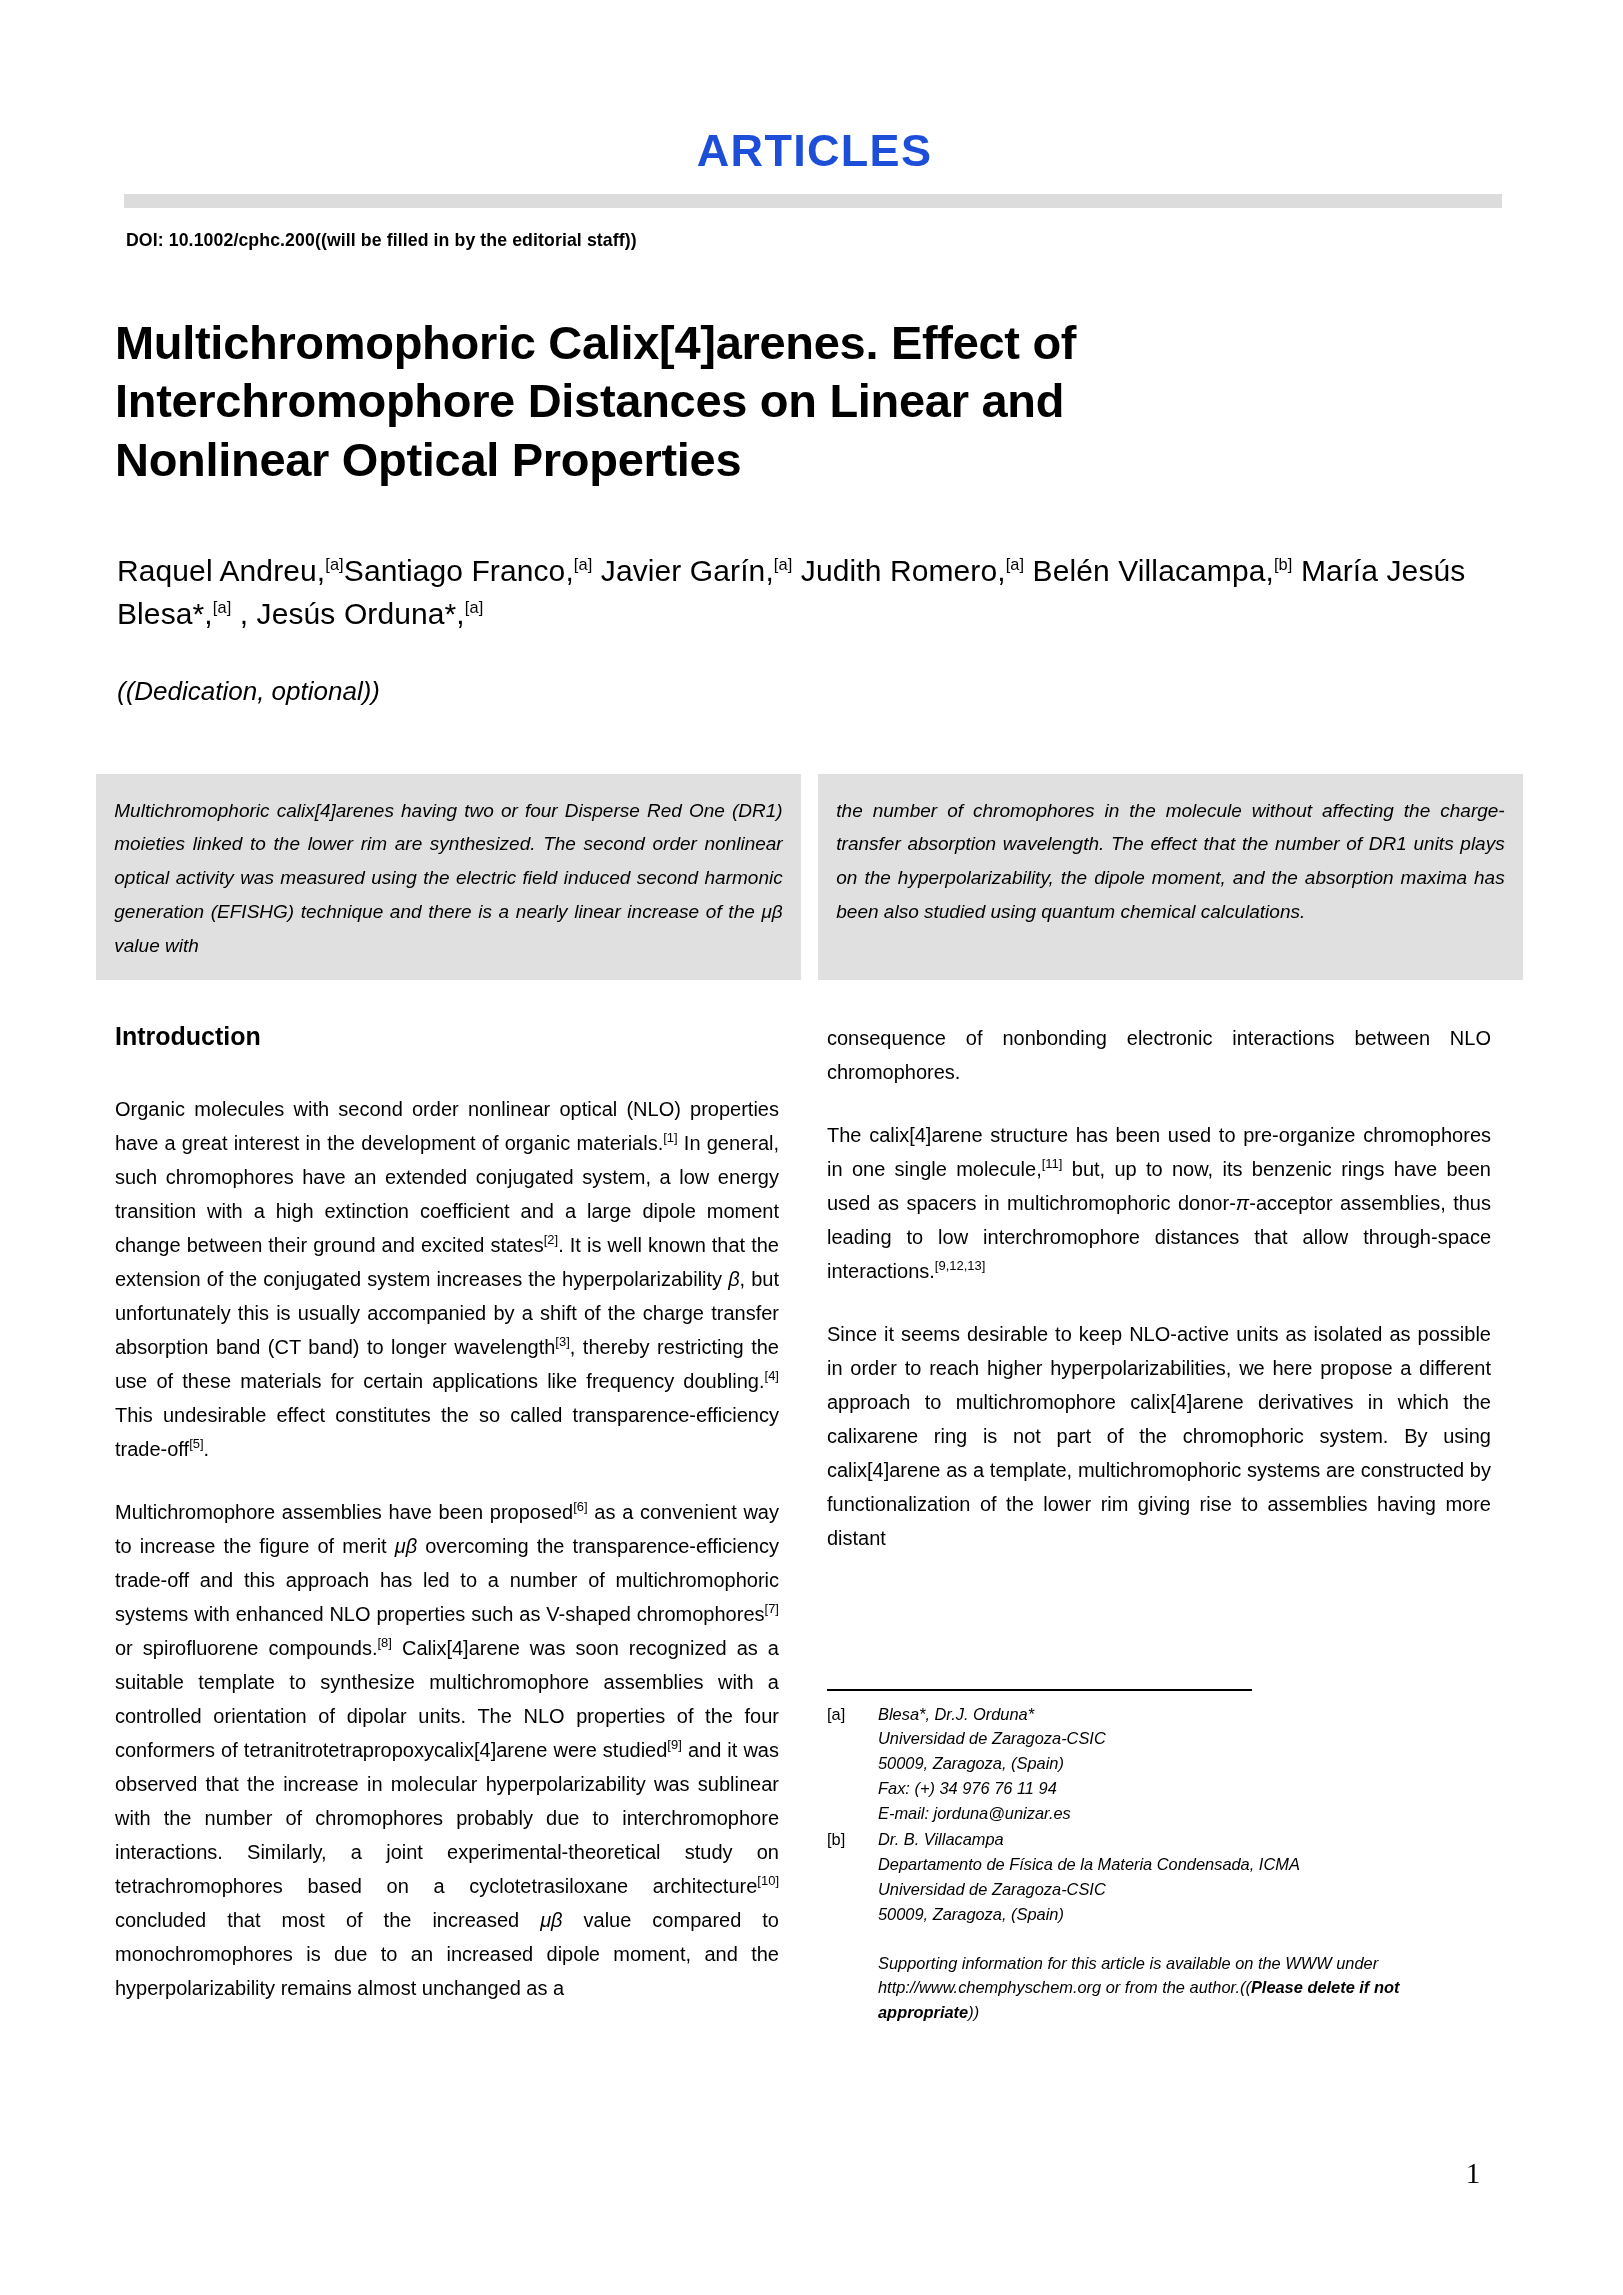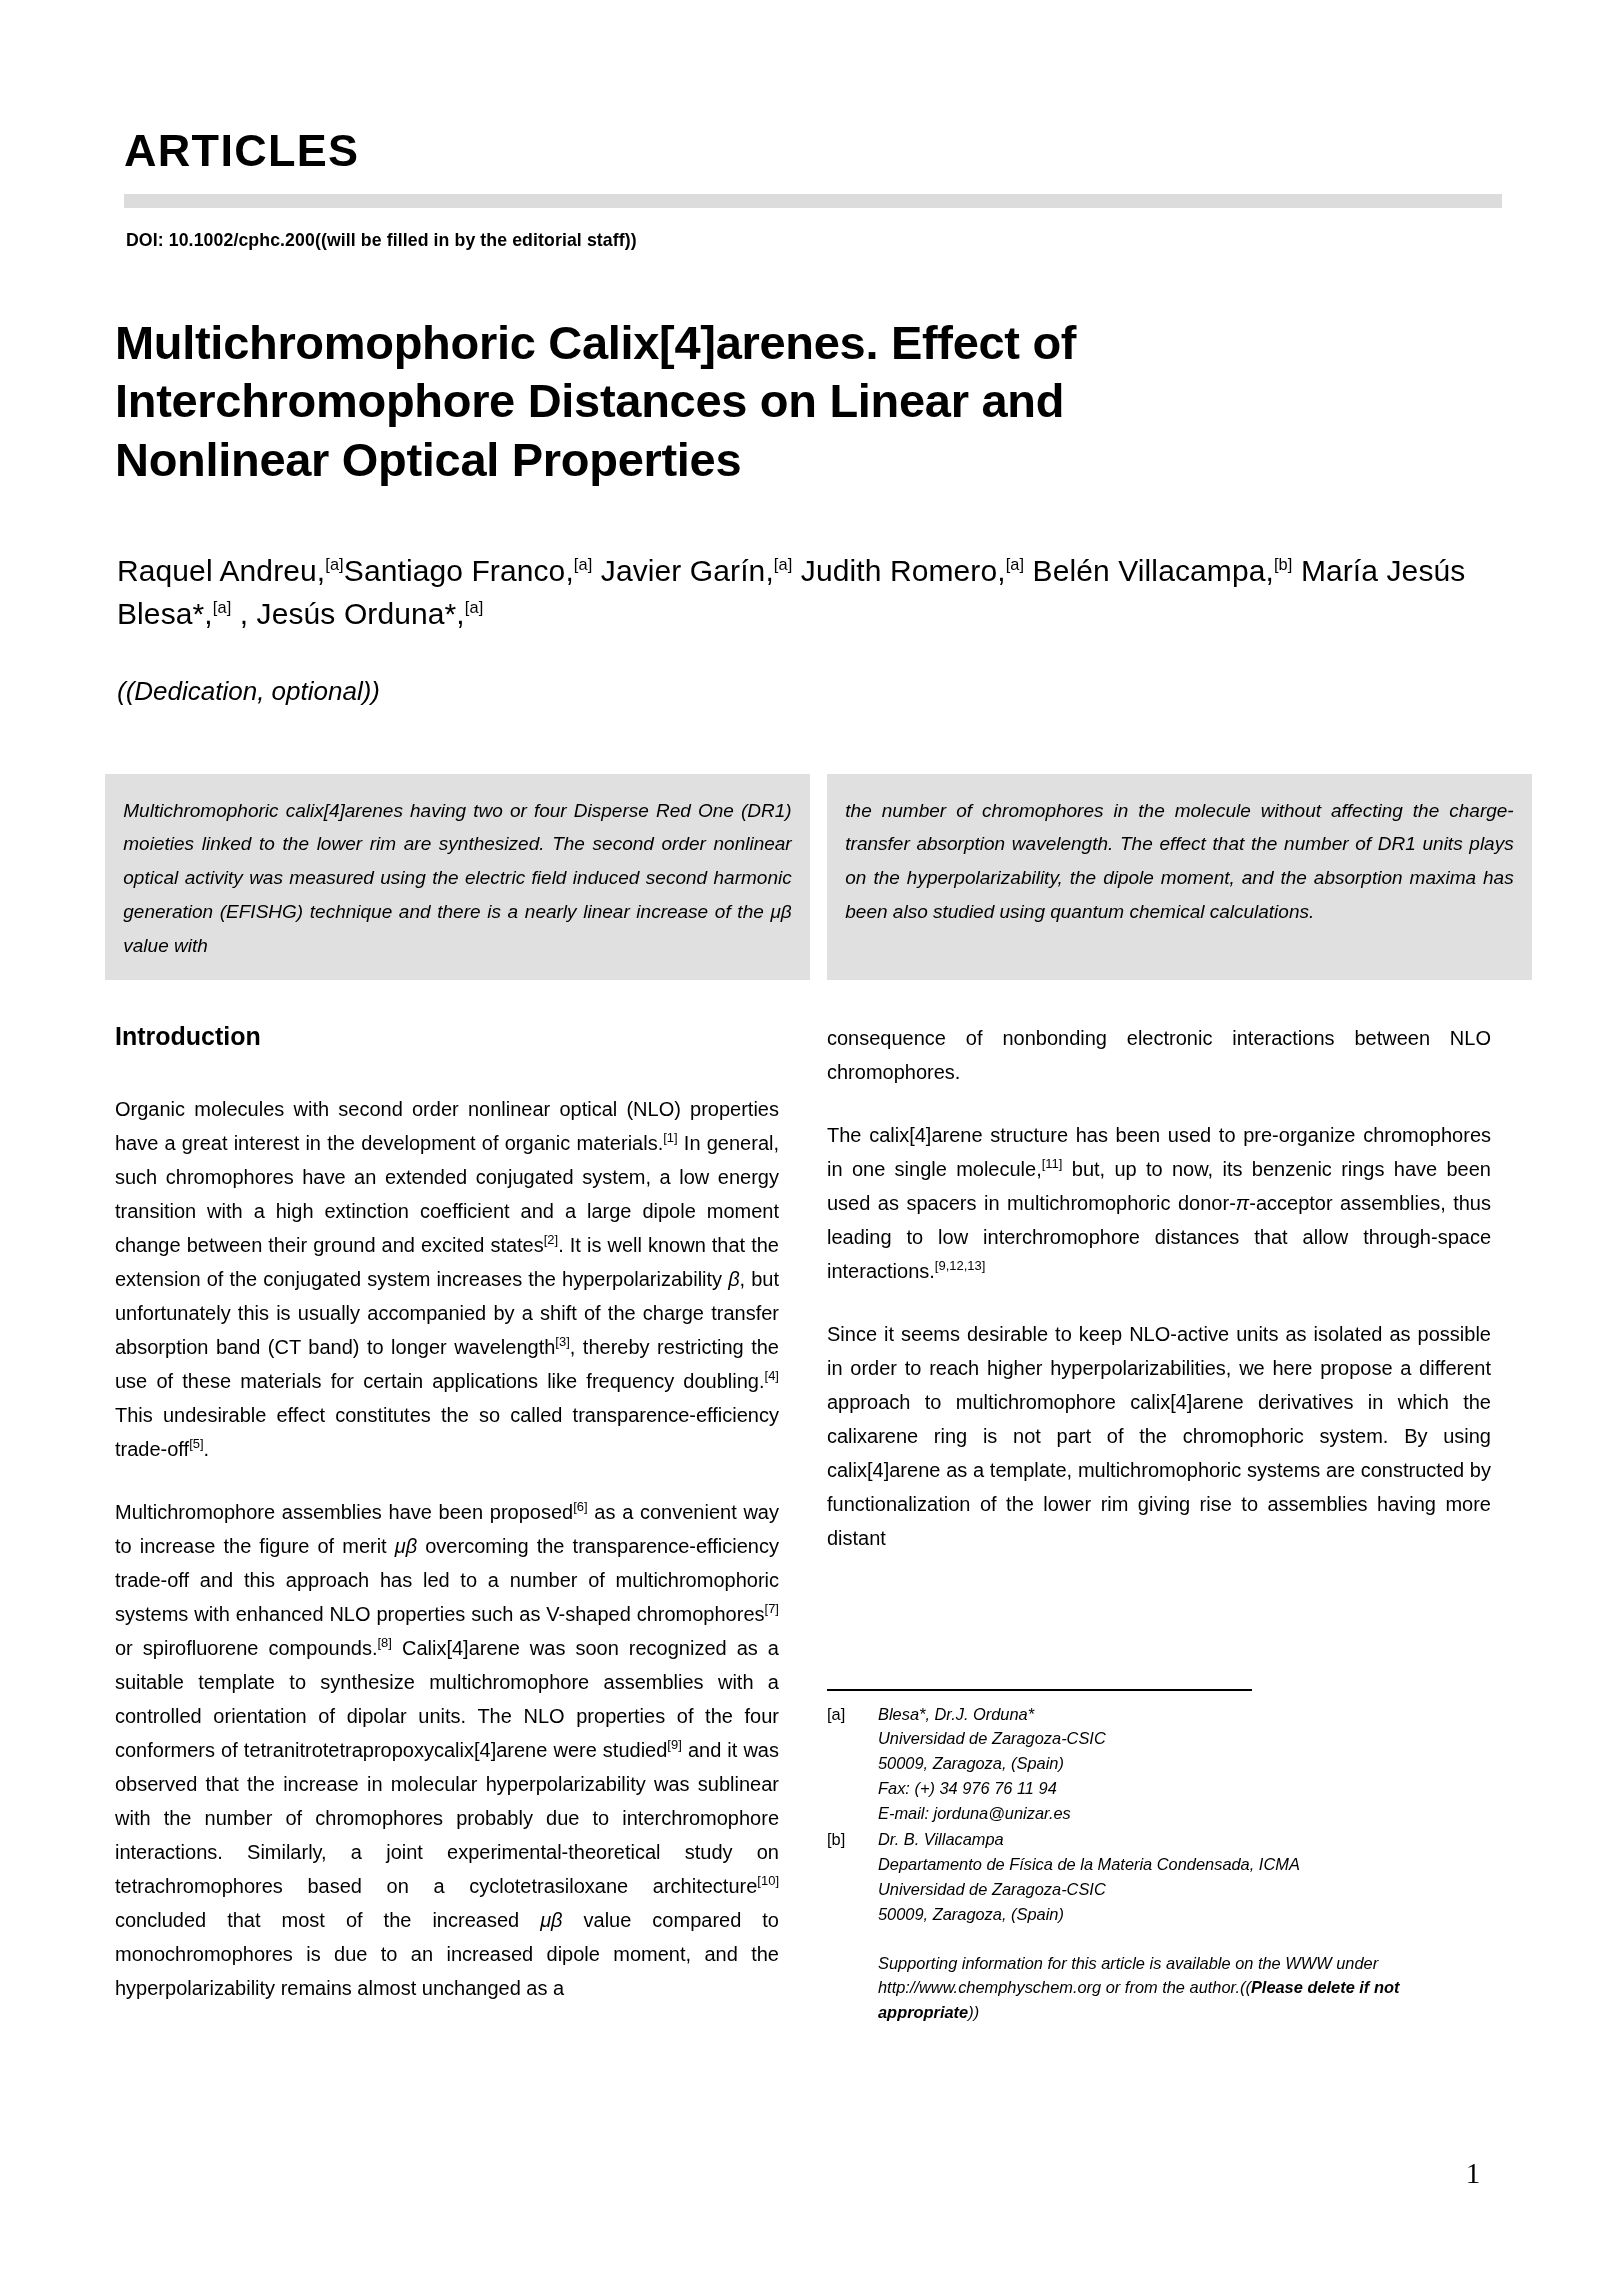--- a/index.html
+++ b/index.html
@@ -23,25 +23,25 @@
     height: 2295px;
     background: #ffffff;
   }
 
   
   .runhead {
     position: absolute;
     left: 124px;
     top: 128px;
     width: 1381px;
-    text-align: left;
+    text-align: center;
     font-size: 45px;
     font-weight: bold;
     letter-spacing: 1.3px;
-    color: #000000;
+    color: #1d4ed8;
     line-height: 1;
   }
   .runbar {
     position: absolute;
     left: 124px;
     top: 194px;
     width: 1378px;
     height: 14.4px;
     background: #dcdcdc;
   }
@@ -89,21 +89,21 @@
     position: absolute;
     left: 117px;
     top: 676px;
     font-size: 26px;
     font-style: italic;
   }
 
   
   .abs-wrap {
     position: absolute;
-    left: 105px;
+    left: 96px;
     top: 774px;
     width: 1427px;
     display: flex;
     gap: 17px;
   }
   .abs-panel {
     background: #e0e0e0;
     width: 705px;
     box-sizing: border-box;
     padding: 19.6px 18.3px 17px 18.3px;

